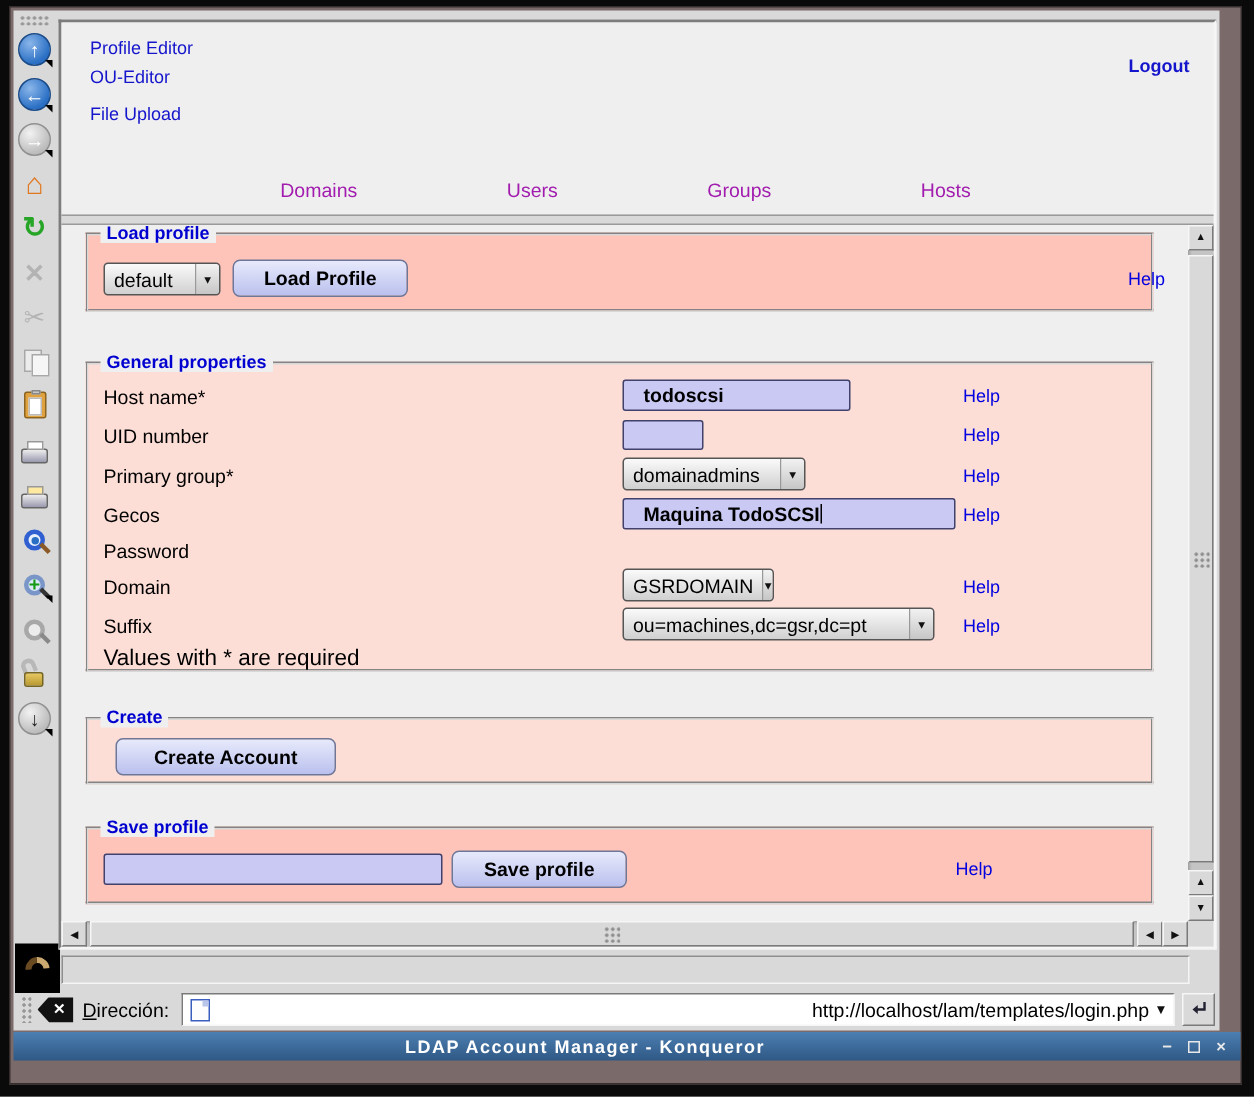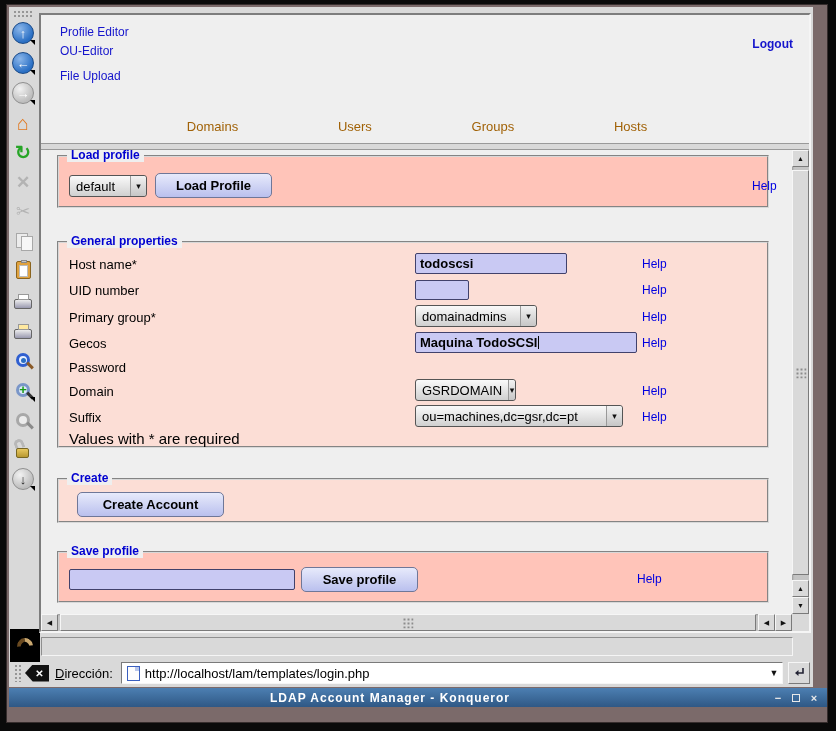--- a/index.html
+++ b/index.html
@@ -71,40 +71,40 @@
   .top-frame { position:absolute; left:0; top:0; width:768px; height:128px; background:#efefef; }
   .side-link { position:absolute; left:19px; color:#1515cc; font-size:12px; cursor:pointer; }
   .logout { position:absolute; right:16px; top:22px; color:#1515cc; font-size:12px; font-weight:bold; cursor:pointer; }
   .banner { position:absolute; left:182px; top:14px; width:404px; height:59px;
             border:2px solid #2a3eb8;
             background:linear-gradient(102deg, #9c3d58 0%, #9c3d58 50%, #c8cfd1 62%, #dde2e1 100%);
             display:flex; align-items:center; justify-content:center;
             font-size:30px; font-weight:bold; letter-spacing:1px; }
   .bp1 { color:#ffffff; } .bp2 { color:#9fb3ea; } .bp3 { color:#3753cf; margin-left:11px; }
   .nav { position:absolute; left:96px; top:104px; width:560px; display:flex; justify-content:space-around; }
-  .nav span { color:#a16207; font-size:13px; cursor:pointer; }
+  .nav span { color:#a21caf; font-size:13px; cursor:pointer; }
   .frame-divider { position:absolute; left:0; top:128px; width:768px; height:7px; background:#d9d9d9;
                    border-top:1px solid #9a9a9a; border-bottom:1px solid #9a9a9a; }
 
   .main-frame { position:absolute; left:0; top:135px; width:768px; height:481px; background:#efefef; }
   .content { position:absolute; left:0; top:0; width:751px; height:464px; overflow:hidden; }
 
   
   .fs { position:absolute; left:16px; width:712px; border:2px groove #d8d8d8; }
   .fs-a { background:#ffc4b9; }
   .fs-b { background:#fcded6; }
   .legend { position:absolute; top:-9px; left:8px; background:#efefef; padding:0 4px;
             color:#0000d0; font-weight:bold; font-size:12px; white-space:nowrap; }
   .flabel { position:absolute; left:10px; color:#000; font-size:13px; white-space:nowrap; }
   .help { position:absolute; color:#0000e0; font-size:12px; cursor:pointer; }
   .kbtn { position:absolute; background:linear-gradient(#e7eafb,#bac0ee); border:1px solid #6f7798;
           border-radius:5px; font-weight:bold; font-size:13px; color:#000;
           display:flex; align-items:center; justify-content:center; cursor:pointer; }
   .kinput { position:absolute; background:#c9c9f3; border:1px solid #41416b; border-radius:2px;
-            font-weight:bold; font-size:13px; color:#000; display:flex; align-items:center; padding:0 4px; }
+            font-weight:bold; font-size:13px; color:#000; display:flex; align-items:center; padding:0 13px; }
   .caret { display:inline-block; width:1px; height:13px; background:#000; margin-left:1px; }
   .kselect { position:absolute; display:flex; align-items:center; background:linear-gradient(#fafafa,#d0d0d0);
              border:1px solid #555; border-radius:3px; font-size:13px; height:22px; padding-left:6px; cursor:pointer; }
   .ksel-val { flex:1; white-space:nowrap; }
   .ksel-arrow { width:16px; align-self:stretch; display:flex; align-items:center; justify-content:center;
                 border-left:1px solid #999; margin-left:6px; font-size:9px; color:#111;
                 background:linear-gradient(#f2f2f2,#c6c6c6); border-radius:0 3px 3px 0; }
   .footnote { position:absolute; left:10px; font-size:15px; color:#000; }
 
   
@@ -128,21 +128,21 @@
   .vgrip { width:7px; height:18px; margin:0 4px 0 5px;
            background-image:radial-gradient(#969696 1px, transparent 1.2px); background-size:4px 4px; }
   .clear-btn { width:24px; height:17px; background:#111; margin-right:6px; position:relative;
                clip-path:polygon(0 50%, 32% 0, 100% 0, 100% 100%, 32% 100%);
                display:flex; align-items:center; justify-content:center; cursor:pointer; }
   .clear-btn span { color:#fff; font-size:10px; font-weight:bold; padding-left:5px; }
   .addr-label { font-size:13px; color:#000; margin-right:8px; white-space:nowrap; }
   .addr-label .accel { text-decoration:underline; }
   .url-combo { flex:1; height:22px; background:#fff; border:1px solid;
                border-color:#7a7a7a #f6f6f6 #f6f6f6 #7a7a7a; display:flex; align-items:center;
-               padding-left:5px; margin-right:5px; }
+               padding-left:5px; margin-right:5px;text-align:right; }
   .page-icon { width:13px; height:15px; background:#fdfdfd; border:1px solid #3a5fbf; margin-right:5px; position:relative; }
   .page-icon::after { content:""; position:absolute; right:0; top:0; width:4px; height:4px; background:#b9c6ea; }
   .url-text { flex:1; font-size:13px; color:#000; white-space:nowrap; overflow:hidden; }
   .combo-arrow { width:16px; height:100%; display:flex; align-items:center; justify-content:center;
                  font-size:9px; color:#111; cursor:pointer; }
   .go-btn { width:22px; height:22px; background:#d9d9d9; border:1px solid;
             border-color:#f6f6f6 #7a7a7a #7a7a7a #f6f6f6; margin-right:3px;
             display:flex; align-items:center; justify-content:center; cursor:pointer; }
 </style>
 </head>

